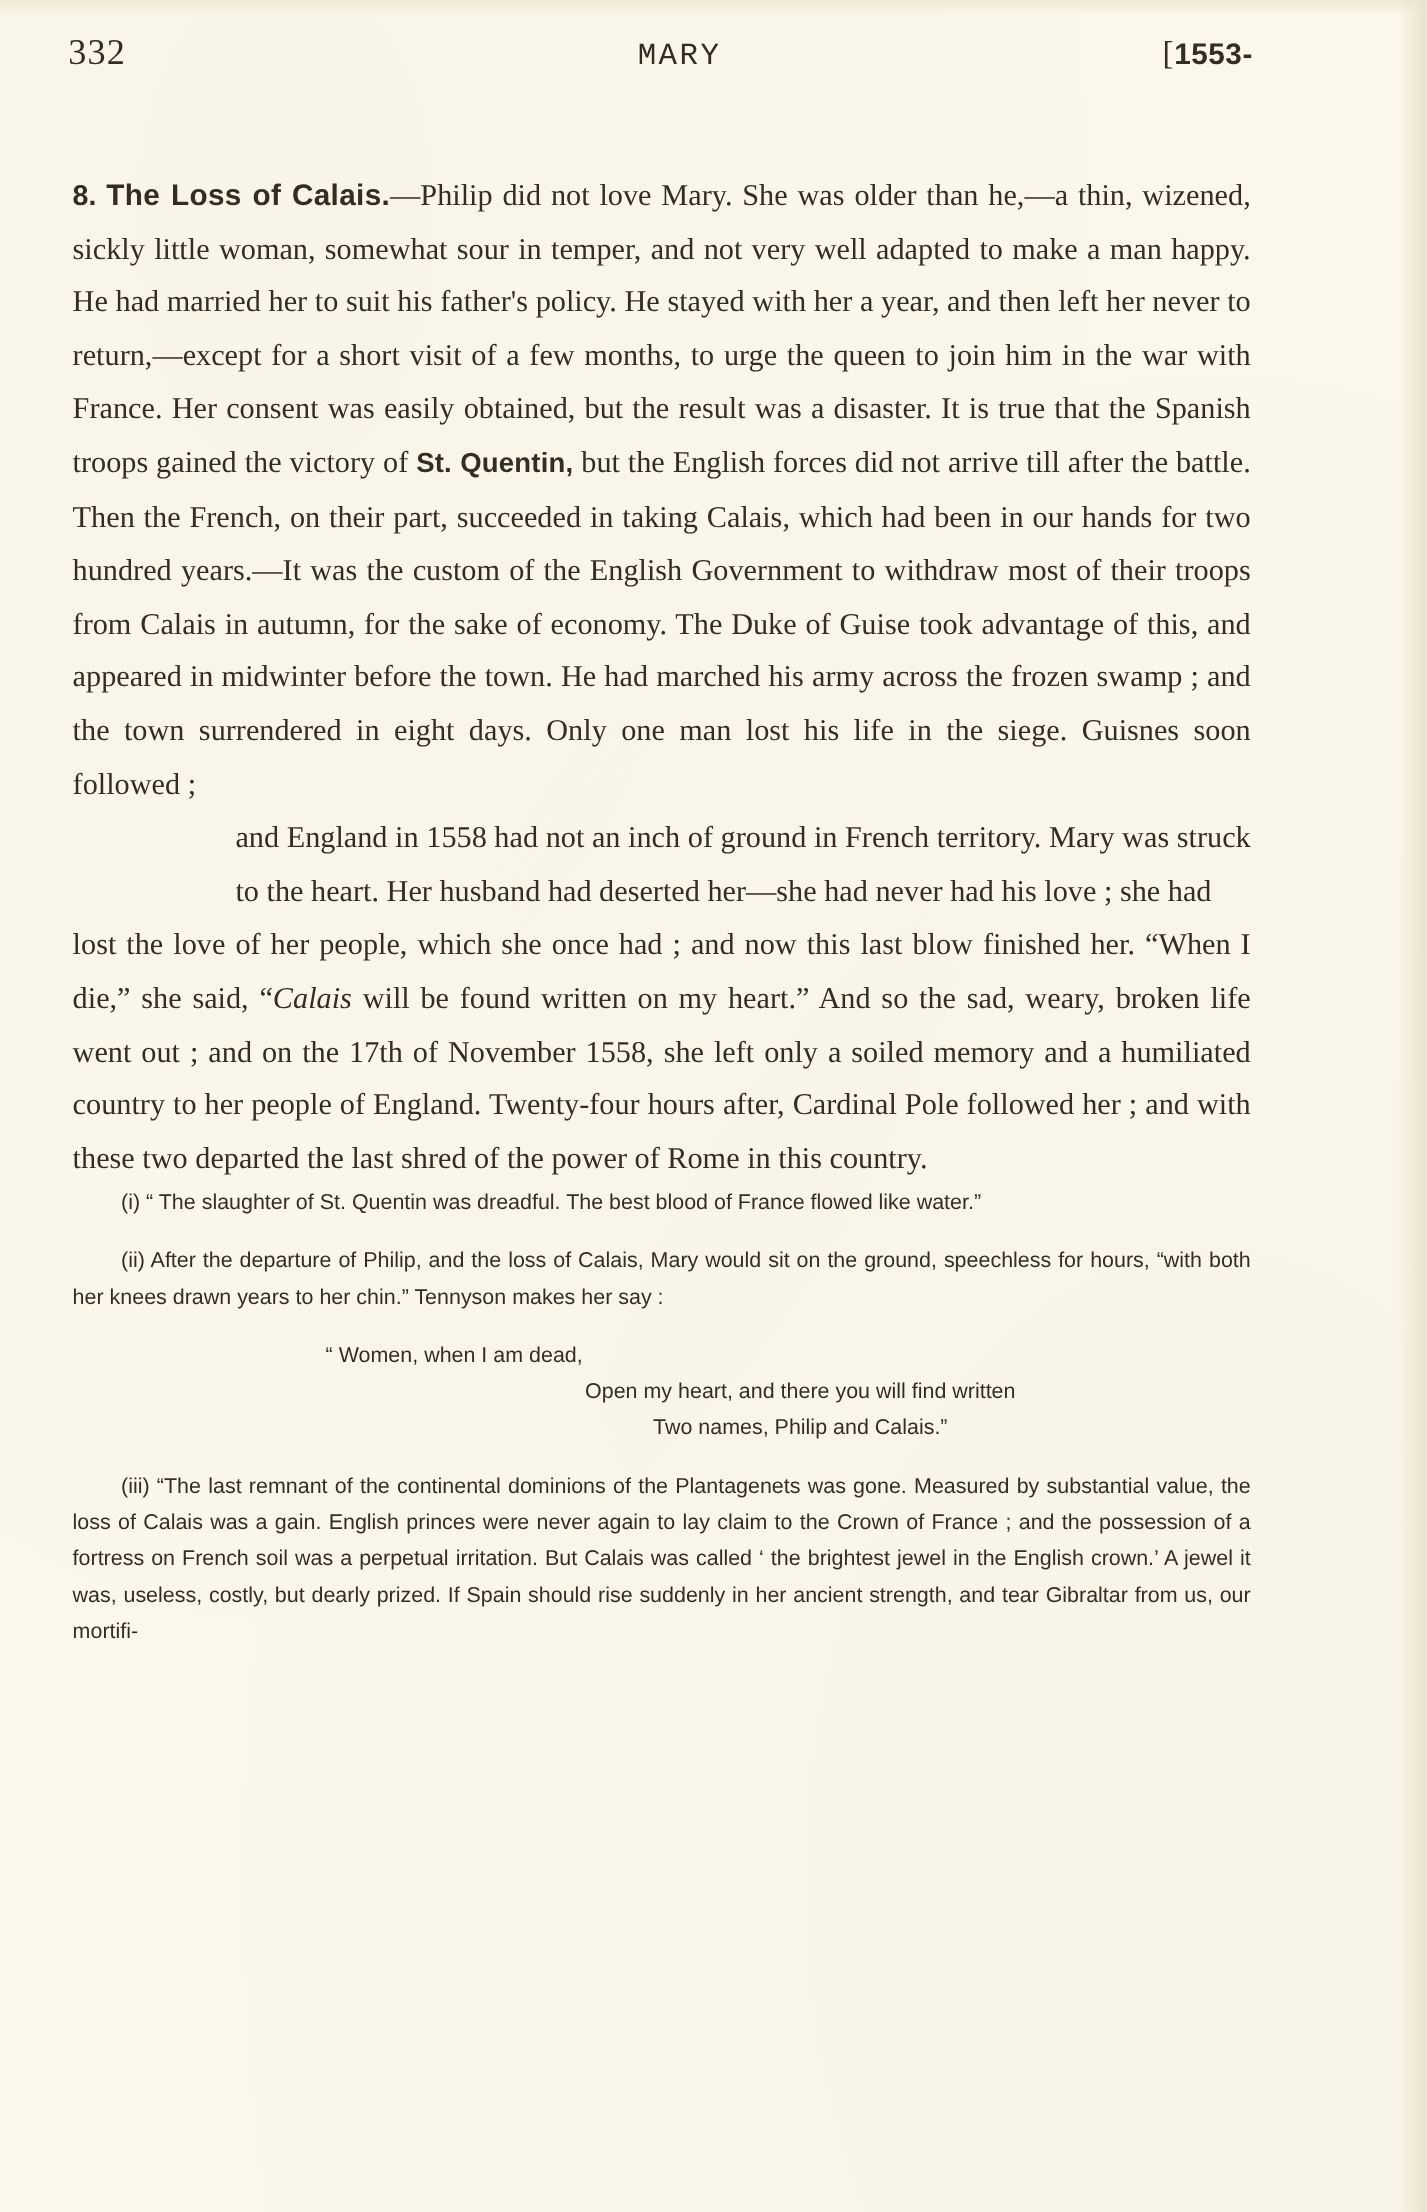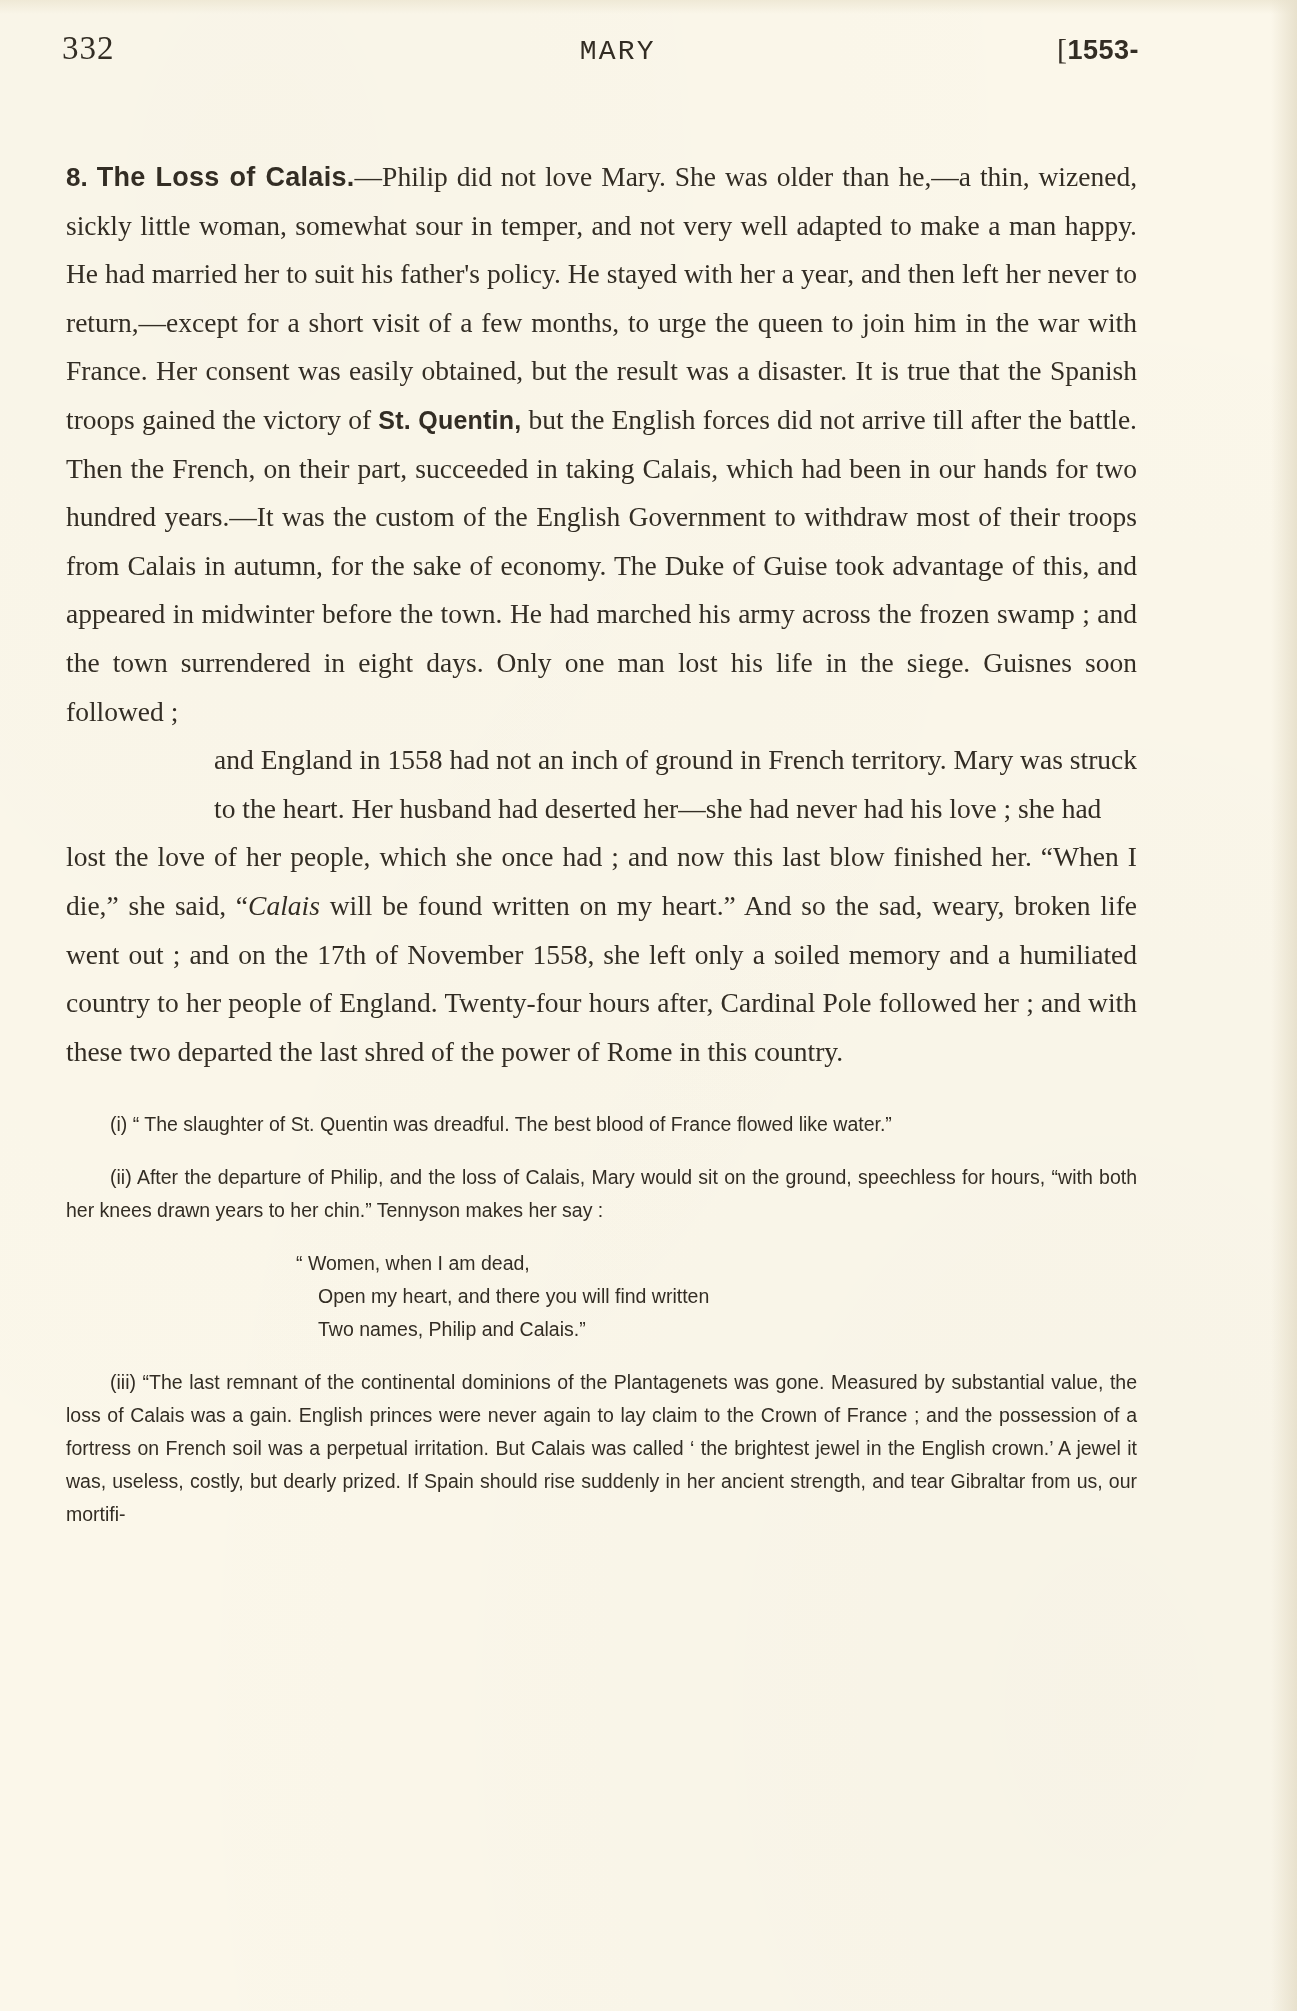--- a/index.html
+++ b/index.html
@@ -129,39 +129,38 @@
     font-weight: bold;
     letter-spacing: 0.3px;
     margin-top: 2px;
   }
   .indented {
     padding-left: 148px;
   }
 
   
   .notes {
-    margin-top: 32px;
     padding: 0 8px 0 6px;
     font-family: "Liberation Sans", sans-serif;
   }
   .note {
     font-size: 19.5px;
     line-height: 33px;
     text-align: justify;
     margin-bottom: 20px;
   }
   .note .lead { margin-left: 44px; }
   .verse {
     font-family: "Liberation Sans", sans-serif;
     font-size: 19.5px;
     line-height: 33px;
     margin: 6px 0 20px 0;
     padding-left: 230px;
   }
-  .verse div.ind { padding-left: 22px; }
+  .verse div.ind { padding-left: 22px; text-align: center; }
 </style>
 </head>
 <body>
 
 <div class="page">
   <div class="edge-top"></div>
   <div class="edge-right"></div>
 
   <div class="content">
 

